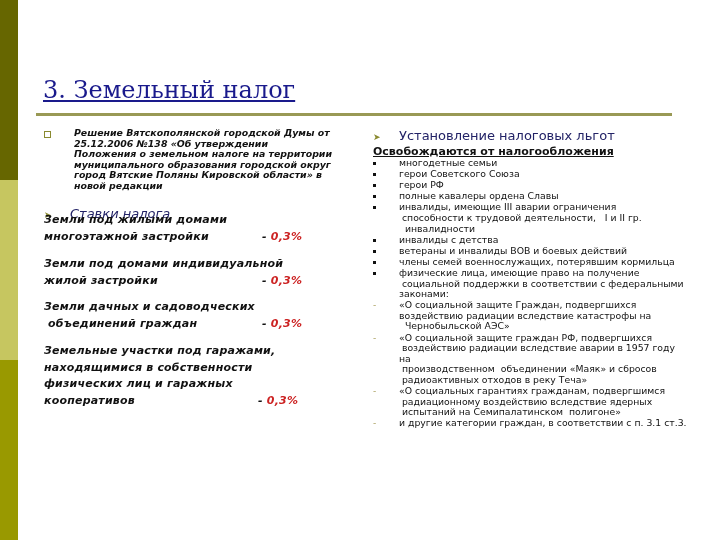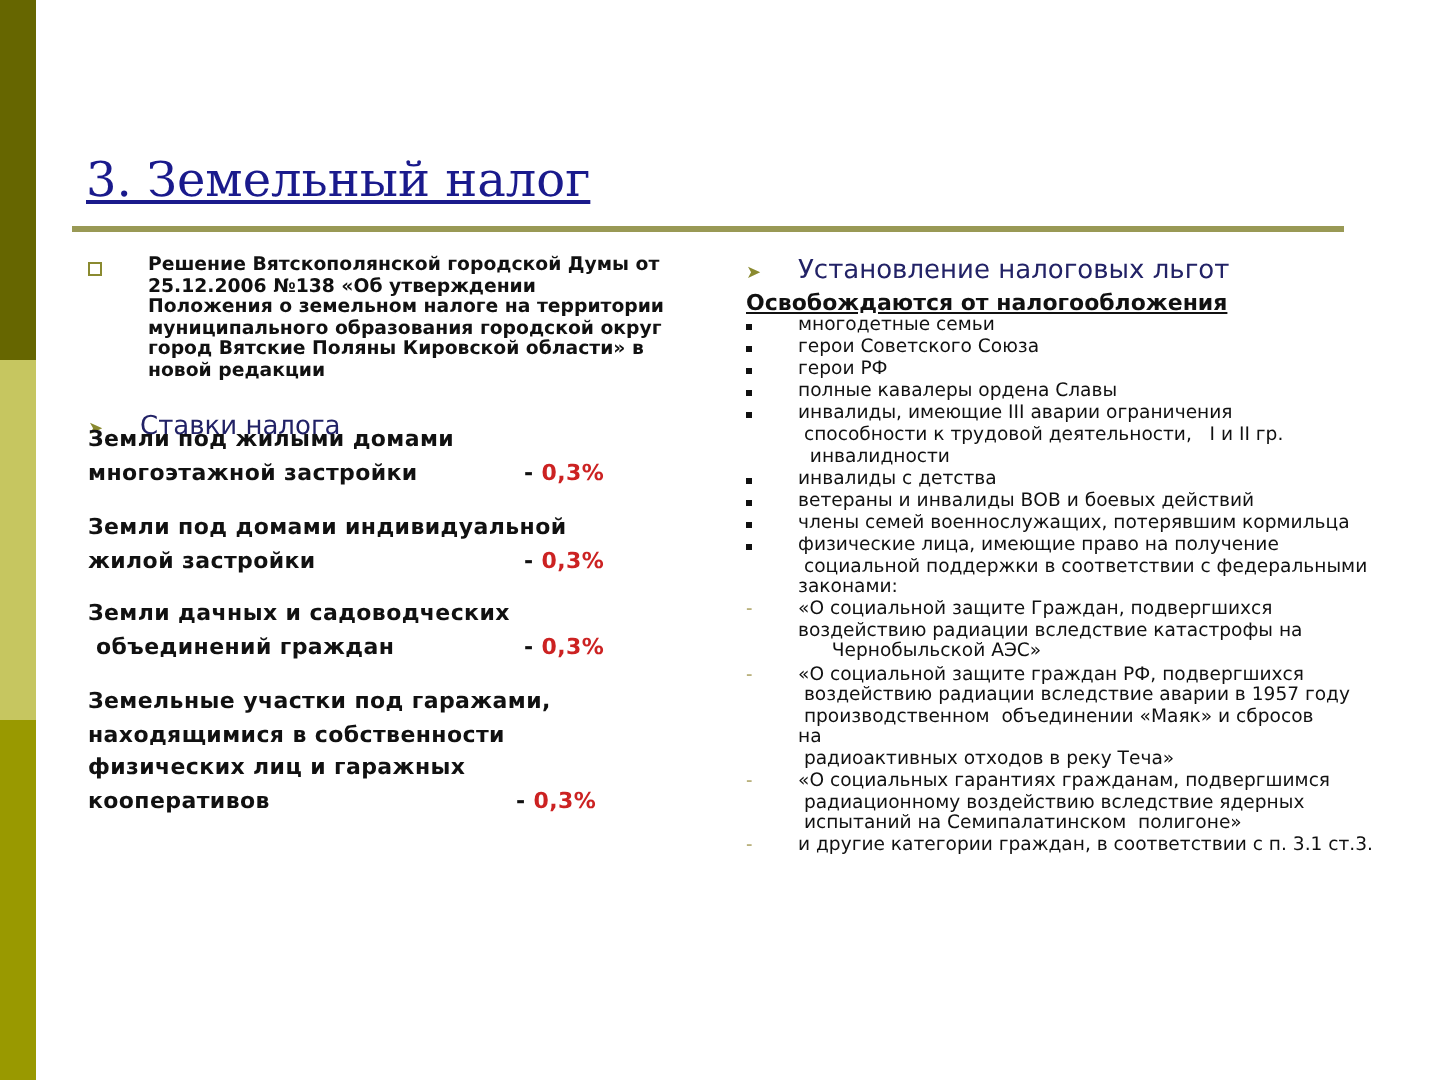--- a/index.html
+++ b/index.html
@@ -47,20 +47,21 @@
       background: #999955;
     }
 
     
     .left-col {
       position: absolute;
       left: 0;
       top: 0;
       width: 360px;
       height: 382px;
+      font-style: italic;
     }
     .resolution {
       position: absolute;
       left: 44px;
       top: 128px;
       width: 310px;
     }
     .square-bullet {
       position: absolute;
       left: 0;
@@ -274,28 +275,28 @@
     <div class="li">
       <span class="mark"></span>
       <span class="line">физические лица, имеющие право на получение</span>
       <span class="line" style="white-space:pre;"> социальной поддержки в соответствии с федеральными</span>
       <span class="line">законами:</span>
     </div>
     <div class="li">
       <span class="dash-mark">-</span>
       <span class="line">«О социальной защите Граждан, подвергшихся</span>
       <span class="line">воздействию радиации вследствие катастрофы на</span>
-      <span class="line" style="white-space:pre;margin-left:11px;">  Чернобыльской АЭС»</span>
+      <span class="line" style="white-space:pre;">  Чернобыльской АЭС»</span>
     </div>
     <div class="li">
       <span class="dash-mark">-</span>
       <span class="line">«О социальной защите граждан РФ, подвергшихся</span>
       <span class="line" style="white-space:pre;"> воздействию радиации вследствие аварии в 1957 году</span>
+      <span class="line">на</span>
       <span class="line" style="white-space:pre;"> производственном  объединении «Маяк» и сбросов</span>
-      <span class="line">на</span>
       <span class="line" style="white-space:pre;"> радиоактивных отходов в реку Теча»</span>
     </div>
     <div class="li">
       <span class="dash-mark">-</span>
       <span class="line">«О социальных гарантиях гражданам, подвергшимся</span>
       <span class="line" style="white-space:pre;"> радиационному воздействию вследствие ядерных</span>
       <span class="line" style="white-space:pre;"> испытаний на Семипалатинском  полигоне»</span>
     </div>
     <div class="li">
       <span class="dash-mark">-</span>

